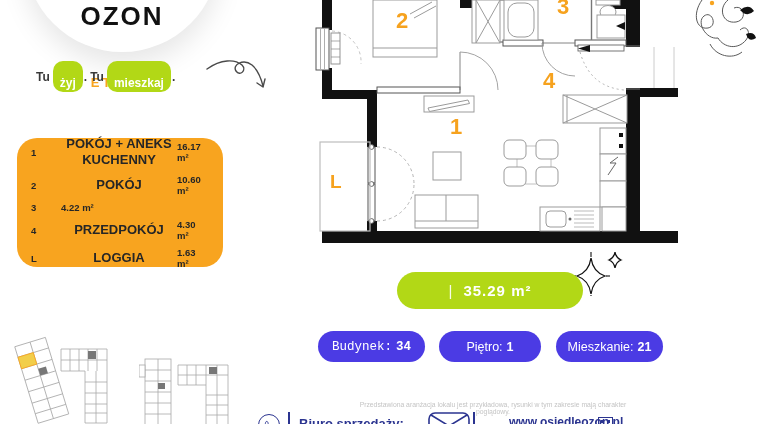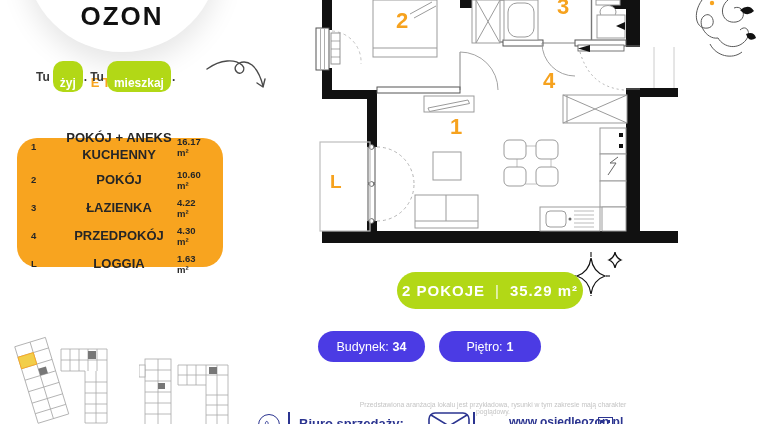--- a/index.html
+++ b/index.html
@@ -37,21 +37,21 @@
   
   .summary-pill{left:397px;top:272px;width:186px;height:37px;background:#B2D816;border-radius:19px;
                 display:flex;align-items:center;justify-content:center;gap:10px;color:#fff;
                 font-size:15px;font-weight:800;letter-spacing:1px;}
   .summary-sep{font-weight:400;opacity:.9;}
 
   
   .badge{height:31px;background:#4B3BE4;border-radius:16px;color:#fff;display:flex;
          align-items:center;justify-content:center;gap:4px;font-size:12.5px;}
   .badge .bv{font-weight:800;}
-  .badge-1{left:318px;top:331px;width:107px;}
+  .badge-1{left:318px;top:331px;width:107px;font-family:Liberation Mono, monospace;}
   .badge-2{left:439px;top:331px;width:102px;}
   .badge-3{left:556px;top:331px;width:107px;}
 
   
   .disclaimer{left:351px;top:401px;width:284px;text-align:center;font-size:6.8px;color:#c4c4c4;}
   .phone-circle{left:258px;top:414px;width:20px;height:20px;border:1.6px solid #2B3490;border-radius:50%;
                 display:flex;align-items:center;justify-content:center;}
   .vdiv{top:412px;width:1.5px;height:22px;background:#2B3490;}
   .office-label{left:299px;top:416px;font-size:13px;font-weight:700;color:#2B3490;}
   .website{left:509px;top:415px;font-size:12px;font-weight:700;color:#2B3490;text-decoration:none;}
@@ -101,21 +101,20 @@
       <span class="lname">POKÓJ + ANEKS KUCHENNY</span>
       <span class="larea">16.17 m²</span>
     </div>
     <div class="lrow">
       <span class="lno">2</span>
       <span class="lname">POKÓJ</span>
       <span class="larea">10.60 m²</span>
     </div>
     <div class="lrow">
       <span class="lno">3</span>
-      <span class="lname">ŁAZIENKA</span>
       <span class="larea">4.22 m²</span>
     </div>
     <div class="lrow">
       <span class="lno">4</span>
       <span class="lname">PRZEDPOKÓJ</span>
       <span class="larea">4.30 m²</span>
     </div>
     <div class="lrow">
       <span class="lno">L</span>
       <span class="lname">LOGGIA</span>
@@ -259,32 +258,35 @@
     </g>
     <g stroke="#111" stroke-width="1.1">
       <line x1="18" y1="2" x2="18" y2="7"></line>
       <line x1="18" y1="45" x2="18" y2="46"></line>
       <line x1="0" y1="26" x2="3" y2="26"></line>
       <line x1="33" y1="26" x2="37" y2="26"></line>
     </g>
   </svg>
 
   <div class="abs summary-pill">
-    <span>2 POKOJE</span>
     <span class="summary-sep">|</span>
     <span>35.29 m²</span>
   </div>
 
   <div class="abs badge badge-1">
     <span>Budynek:</span>
     <span class="bv">34</span>
   </div>
   <div class="abs badge badge-2">
     <span>Piętro:</span>
     <span class="bv">1</span>
+  </div>
+  <div class="abs badge badge-3">
+    <span>Mieszkanie:</span>
+    <span class="bv">21</span>
   </div>
 
   <svg class="abs" style="left:12px;top:334px;" width="62" height="94" viewBox="0 0 62 94">
     <g transform="rotate(-17 31 47)" fill="none" stroke="#a8a8a8" stroke-width=".8">
       <rect x="14" y="6" width="32" height="80" fill="#fff"></rect>
       <line x1="30" y1="6" x2="30" y2="86"></line>
       <line x1="14" y1="17" x2="46" y2="17"></line>
       <line x1="14" y1="29" x2="46" y2="29"></line>
       <line x1="14" y1="41" x2="46" y2="41"></line>
       <line x1="14" y1="53" x2="46" y2="53"></line>

